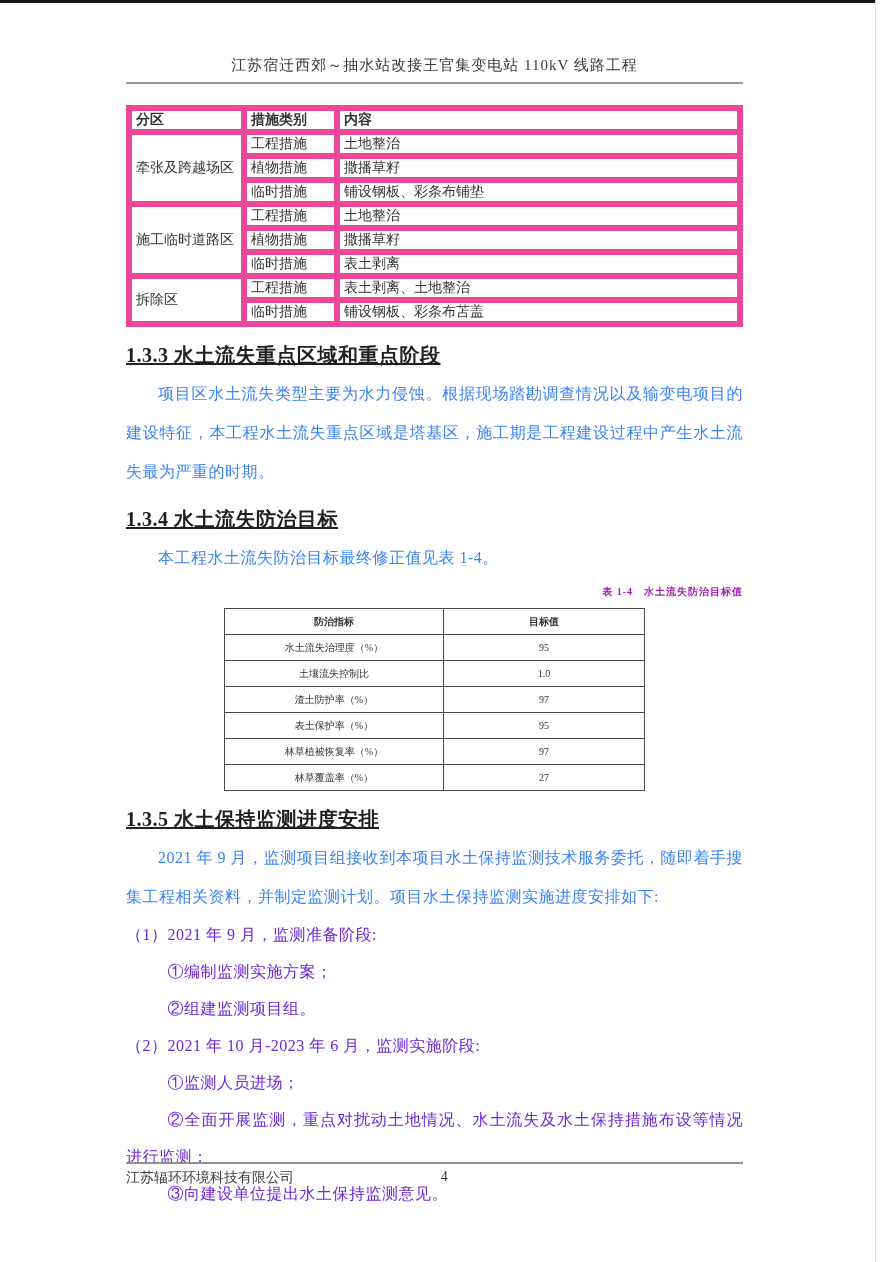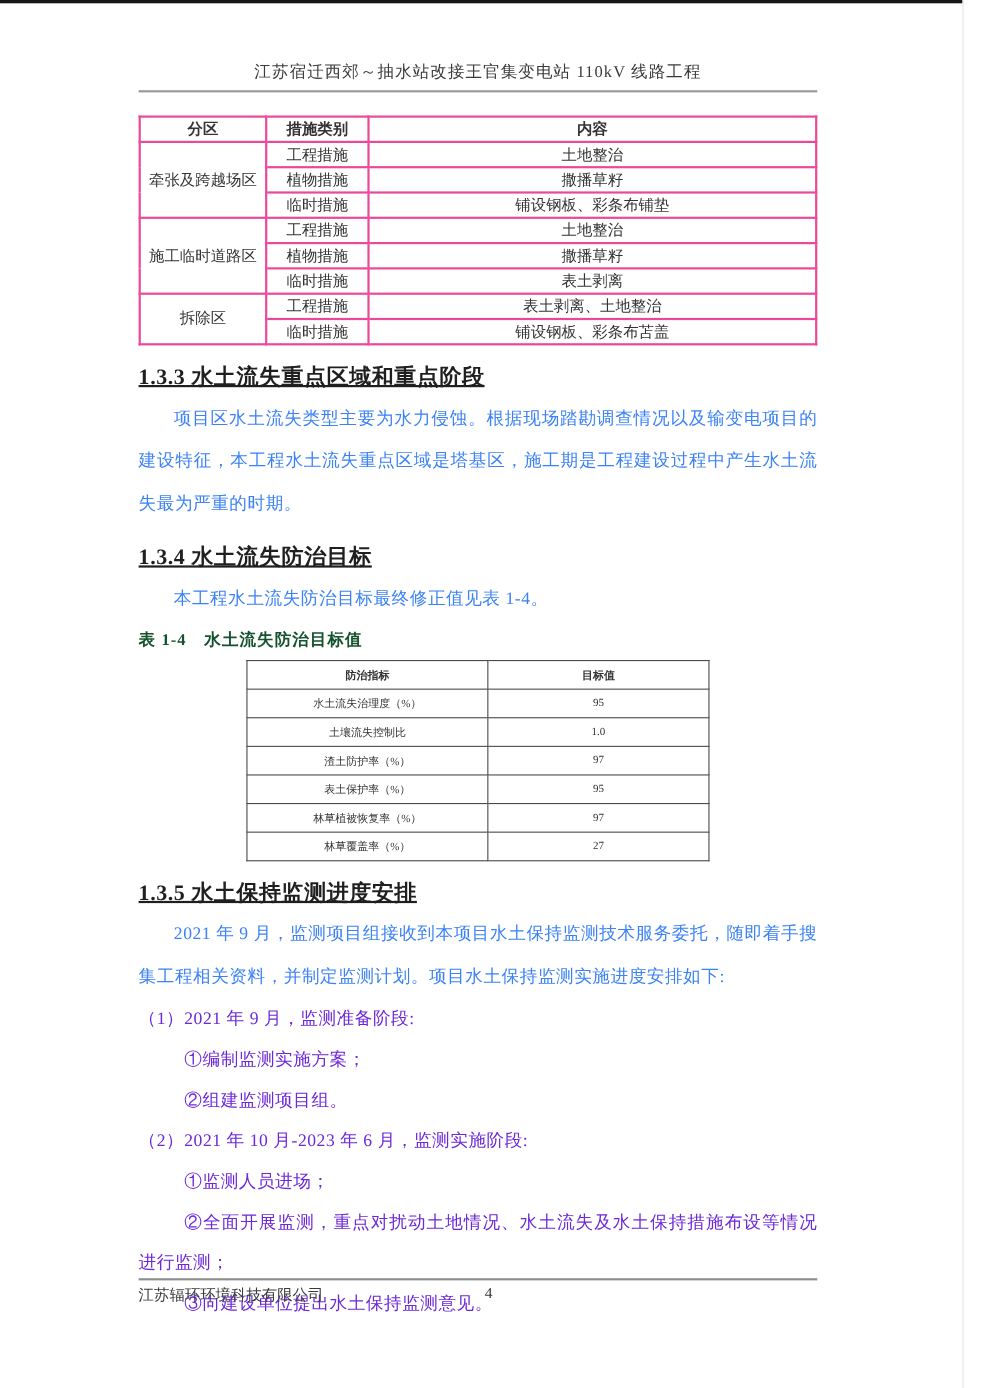--- a/index.html
+++ b/index.html
@@ -29,22 +29,22 @@
   }
   table { border-collapse:collapse; }
   .measures-table {
     width:100%;
     margin-top:21px;
     font-size:14px;
     color:#333;
     table-layout:fixed;
   }
   .measures-table th, .measures-table td {
-    border:2px solid #ec4899;
-    text-align:center;
+    border:6px solid #ec4899;
+    text-align:left;
     vertical-align:middle;
     height:23px;
     padding:0 4px;
     font-weight:normal;
   }
   .measures-table th { font-weight:bold; }
   .col-zone { width:115px; }
   .col-type { width:93px; }
   .section-heading {
     font-size:20px;
@@ -57,25 +57,25 @@
   .para {
     font-size:16px;
     line-height:39px;
     text-align:justify;
     text-indent:2em;
     color:#3b82f6;
     margin-top:5px;
     letter-spacing:0.5px;
   }
   .table-caption {
-    text-align:left;
+    text-align:right;
     font-weight:bold;
-    font-size:15px;
+    font-size:10px;
     margin-top:8px;
-    color:#14532d;
+    color:#a21caf;
     letter-spacing:1px;
   }
   .targets-table {
     width:420px;
     margin:9px auto 0 auto;
     font-size:10px;
     color:#333;
     table-layout:fixed;
   }
   .targets-table th, .targets-table td {

